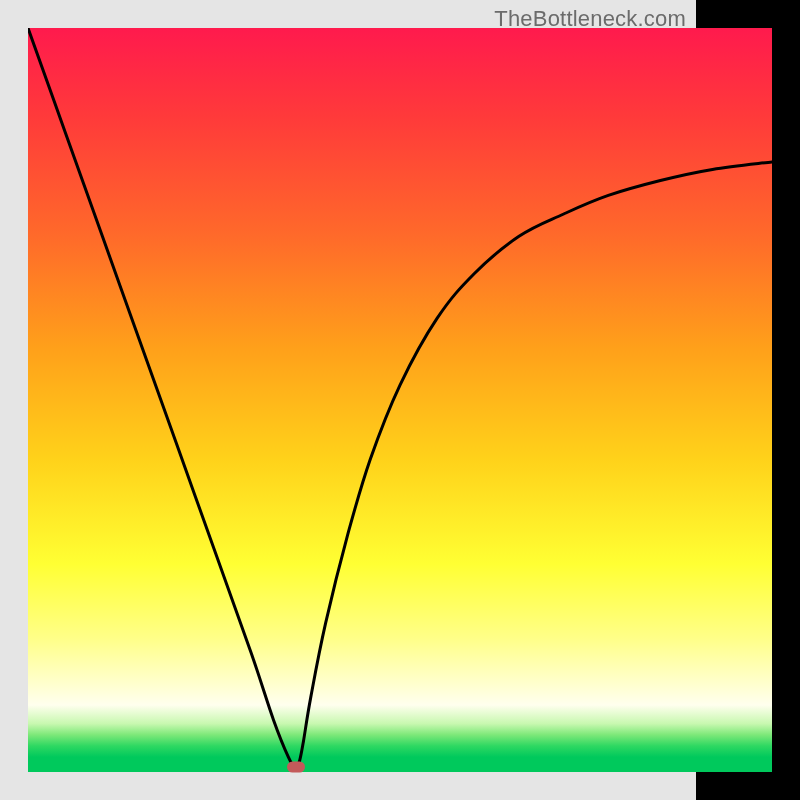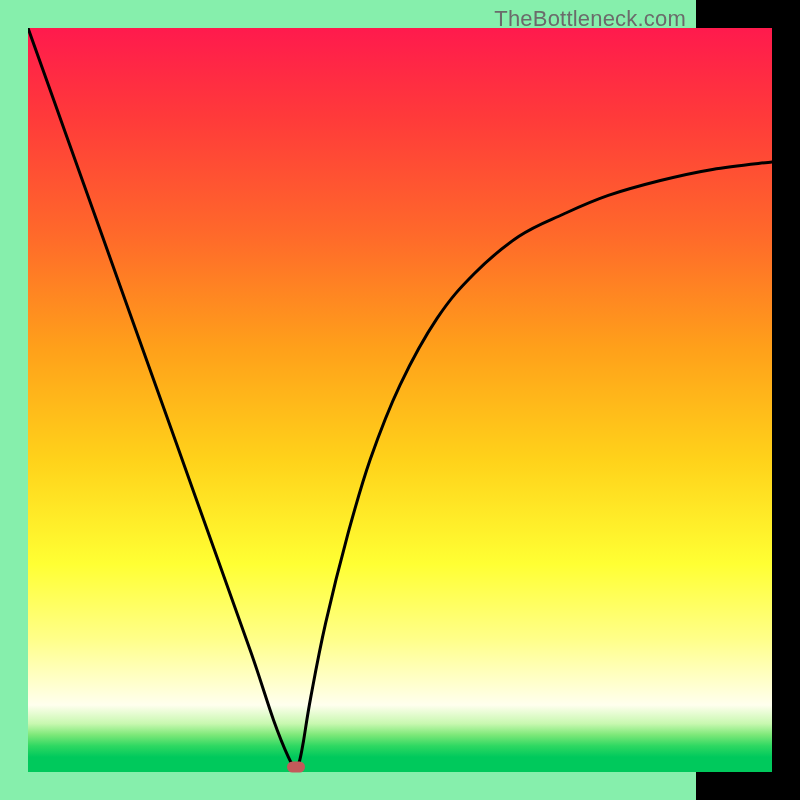--- a/index.html
+++ b/index.html
@@ -8,21 +8,21 @@
     width: 800px;
     height: 800px;
     background: #000;
     font-family: Arial, Helvetica, sans-serif;
     overflow: hidden;
   }
   .frame {
     position: relative;
     width: 696px;
     height: 800px;
-    background: #86efac;
+    background: #e5e5e5;
   }
   .plot {
     position: absolute;
     left: 28px;
     top: 28px;
     width: 744px;
     height: 744px;
     background: linear-gradient(to bottom,
       #ff1a4d 0%,
       #ff3a3a 12%,

